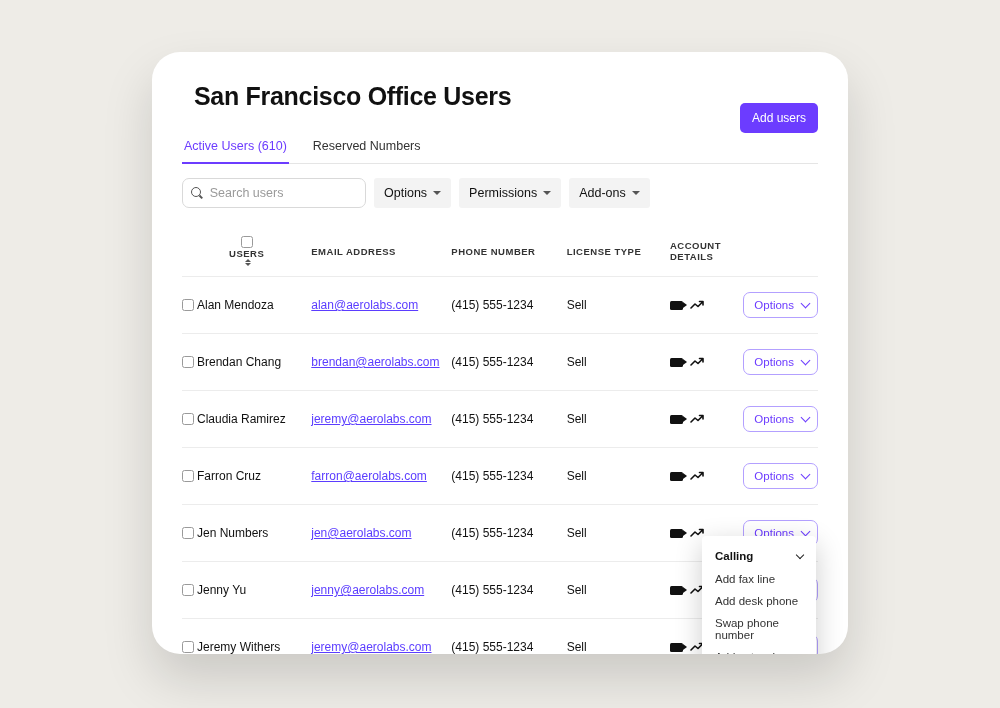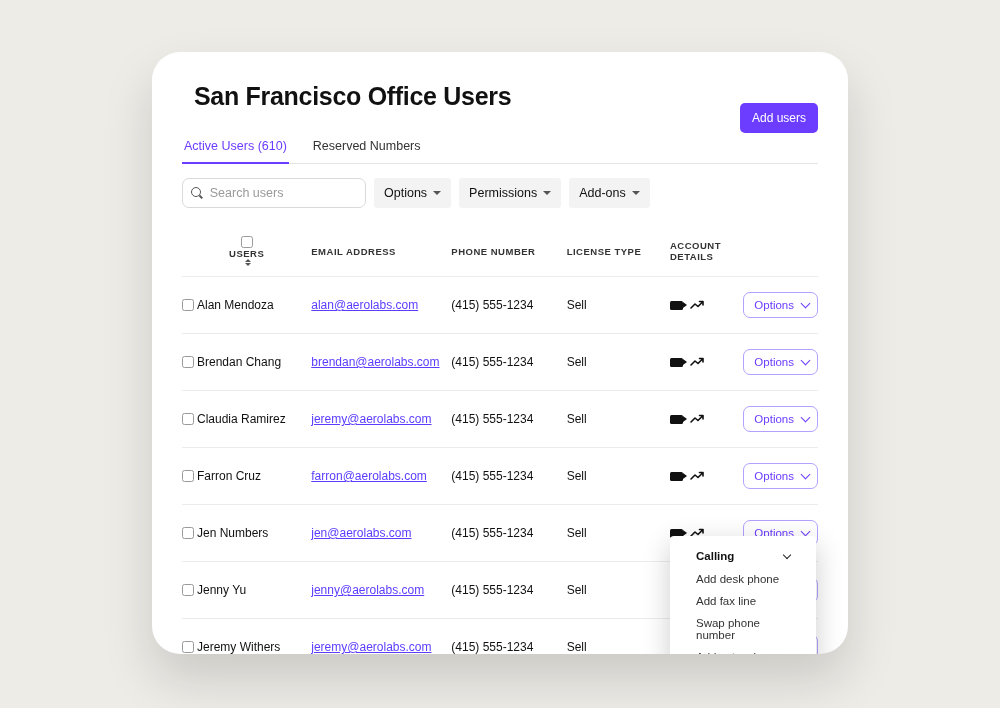--- a/index.html
+++ b/index.html
@@ -184,25 +184,25 @@
     width:0;height:0;border-left:3px solid transparent;border-right:3px solid transparent;
   }
   .sort .up{border-bottom:3px solid #555;}
   .sort .dn{border-top:3px solid #555;}
 
   
   .menu{
     position:absolute;
     right:2px;
     top:300px;
-    width:146px;
+    width:114px;
     background:#fff;
     border-radius:4px;
     box-shadow:0 8px 28px rgba(0,0,0,.2);
-    padding:8px 16px;
+    padding:8px 3px;
     font-size:11.5px;
     z-index:5;
   }
   .menu-section{
     display:flex;justify-content:space-between;align-items:center;
     padding:6px 10px;
     font-weight:700;
     cursor:pointer;
   }
   .menu-item{
@@ -468,21 +468,21 @@
   </tr>
 
 </tbody>
     </table>
 
     <div class="menu">
       <div class="menu-section">
         <span>Calling</span>
         <span class="mini-chev"></span>
       </div>
+      <div class="menu-item">Add fax line</div>
       <div class="menu-item">Add desk phone</div>
-      <div class="menu-item">Add fax line</div>
       <div class="menu-item">Swap phone number</div>
       <div class="menu-item">Add extension</div>
 
     </div>
   </div>
 
 </div>
 
 </body></html>

